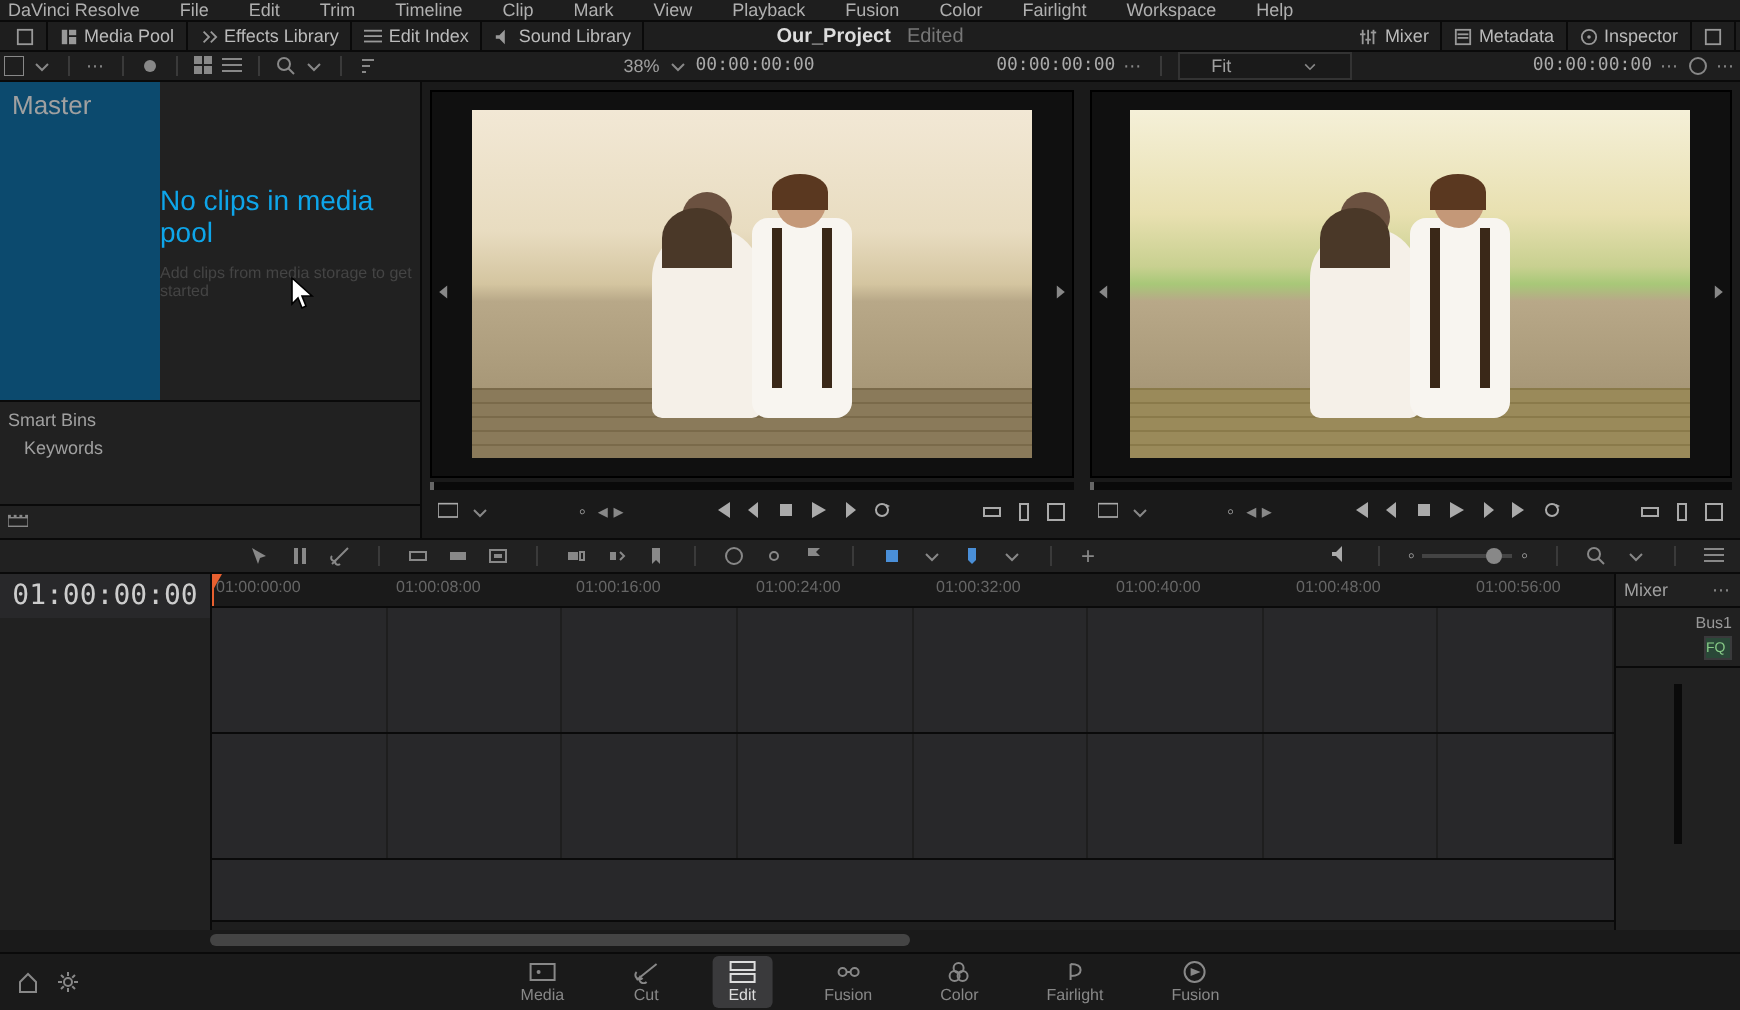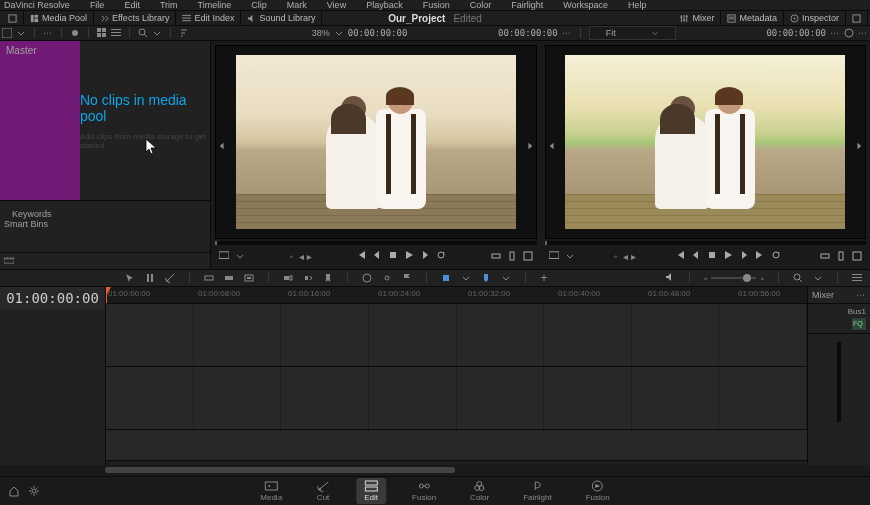--- a/index.html
+++ b/index.html
@@ -10,21 +10,21 @@
 .toolbar1 .seg{display:flex;align-items:center;gap:0}
 .tb-btn{display:flex;align-items:center;height:14px;padding:0 6px;gap:3px;font-size:9px;color:#bbb;border-right:1px solid #0a0a0a}
 .tb-btn svg{width:9px;height:9px;fill:#999}
 .toolbar2{height:14px;padding:0 2px;justify-content:space-between;font-size:9px}
 .tb2-grp{display:flex;align-items:center;gap:4px}
 .tc{color:#aaa;font-family:monospace;font-size:9px}
 .iconsm{width:10px;height:10px;fill:#888}
 .workspace{display:flex;height:228px}
 .mediapool{width:210px;background:#212121;display:flex;flex-direction:column;border-right:1px solid #0a0a0a}
 .mp-top{display:flex;height:178px}
-.mp-tree{width:68px;background:#701a75;padding:4px 6px;font-size:10px}
+.mp-tree{width:68px;background:#0c4a6e;padding:4px 6px;font-size:13px}
 .mp-main{flex:1;display:flex;flex-direction:column;align-items:center;justify-content:center}
 .mp-empty{font-size:14px;color:#0ea5e9}
 .mp-empty-sub{font-size:8px;color:#444;margin-top:8px}
 .mp-smart{height:48px;border-top:1px solid #0a0a0a;padding:4px;font-size:9px}
 .previews{flex:1;display:flex;background:#1a1a1a}
 .viewer{flex:1;display:flex;flex-direction:column;padding:4px}
 .viewer-canvas{flex:1;background:#101010;display:flex;align-items:center;justify-content:center;position:relative;border:1px solid #000}
 .img-sepia,.img-color{width:280px;height:174px;position:relative;overflow:hidden}
 .img-sepia{background:linear-gradient(180deg,#f2e8d5 0%,#e8dcc0 35%,#d4c5a0 50%,#b8a888 55%,#9a8a6a 100%)}
 .img-color{background:linear-gradient(180deg,#f5f0d8 0%,#e8e0b0 30%,#c8d090 45%,#a8c878 50%,#b8a888 55%,#9a8a6a 100%)}
@@ -259,22 +259,22 @@
     <div class="mp-top">
       <div class="mp-tree">
         <div>Master</div>
       </div>
       <div class="mp-main">
         <div class="mp-empty">No clips in media pool</div>
         <div class="mp-empty-sub">Add clips from media storage to get started</div>
       </div>
     </div>
     <div class="mp-smart">
+      <div>Smart Bins</div>
       <div style="padding-left:8px;margin-top:4px">Keywords</div>
-      <div>Smart Bins</div>
     </div>
     <div class="mp-bot">
       <svg class="iconsm" viewBox="0 0 14 10">
           <rect x="0" y="2" width="14" height="6" fill="none" stroke="#888"></rect>
           <rect x="0" y="0" width="2" height="2"></rect>
           <rect x="4" y="0" width="2" height="2"></rect>
           <rect x="8" y="0" width="2" height="2"></rect>
           <rect x="12" y="0" width="2" height="2"></rect>
         </svg>
     </div>

